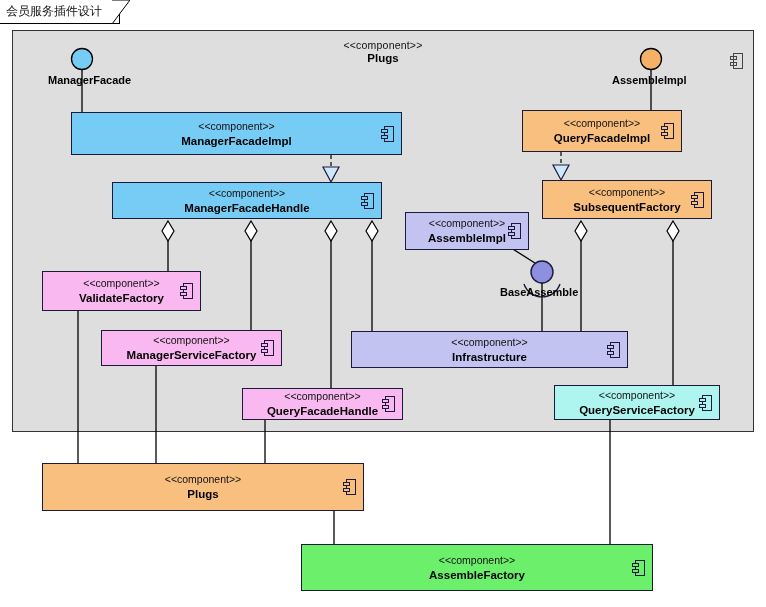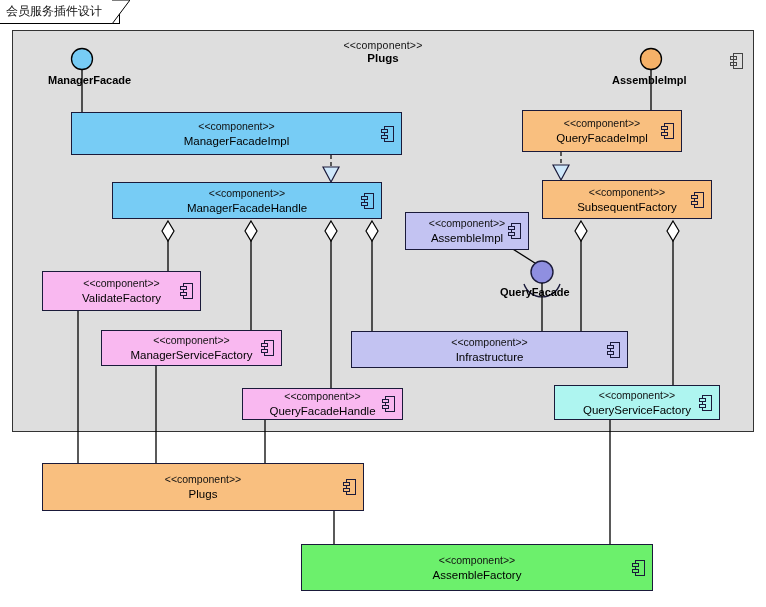--- a/index.html
+++ b/index.html
@@ -29,21 +29,21 @@
   }
   .plugs-stereo{font-size:10.5px;color:#111;letter-spacing:.2px;}
   .plugs-name{font-size:11.5px;color:#000;font-weight:bold;margin-top:1px;}
 
   
   .comp{
     position:absolute;box-sizing:border-box;border:1.4px solid #1a1a3a;
     display:flex;flex-direction:column;align-items:center;justify-content:center;
   }
   .comp .stereo{font-size:10.5px;color:#111;line-height:13px;}
-  .comp .cname{font-size:11.5px;color:#000;font-weight:normal;line-height:14px;margin-top:1px;}
+  .comp .cname{font-size:11.5px;color:#000;font-weight:bold;line-height:14px;margin-top:1px;}
 
   
   .cicon{position:absolute;right:7px;top:50%;transform:translateY(-50%);width:13px;height:16px;}
   .cicon .body{position:absolute;left:3px;top:0;width:10px;height:16px;border:1.3px solid #1a1a3a;box-sizing:border-box;background:inherit;}
   .cicon .t1{position:absolute;left:0;top:3px;width:7px;height:4px;border:1.3px solid #1a1a3a;box-sizing:border-box;}
   .cicon .t2{position:absolute;left:0;top:9px;width:7px;height:4px;border:1.3px solid #1a1a3a;box-sizing:border-box;}
 
   .cicon-plain .body,.cicon-plain .t1,.cicon-plain .t2{border-color:#444;}
 
   
@@ -122,21 +122,21 @@
     <line x1="156" y1="366" x2="156" y2="463" stroke="#000" stroke-width="1.3"></line>
     <line x1="265" y1="420" x2="265" y2="463" stroke="#000" stroke-width="1.3"></line>
 
     <line x1="334" y1="511" x2="334" y2="544" stroke="#000" stroke-width="1.3"></line>
 
     <line x1="610" y1="420" x2="610" y2="544" stroke="#000" stroke-width="1.3"></line>
   </svg>
 
   <div class="iface-label" style="left:48px;top:74px;text-align:right;">ManagerFacade</div>
   <div class="iface-label" style="left:612px;top:74px;">AssembleImpl</div>
-  <div class="iface-label" style="left:500px;top:286px;">QueryFacade</div>
+  <div class="iface-label" style="left:500px;top:286px;">BaseAssemble</div>
 
   <div class="comp" style="left:71px;top:112px;width:331px;height:43px;background:#77ccf5;">
     <div class="stereo">&lt;&lt;component&gt;&gt;</div>
     <div class="cname">ManagerFacadeImpl</div>
     <div class="cicon">
         <div class="body" style="background:#77ccf5"></div>
         <div class="t1" style="background:#77ccf5"></div>
         <div class="t2" style="background:#77ccf5"></div>
       </div>
   </div>

